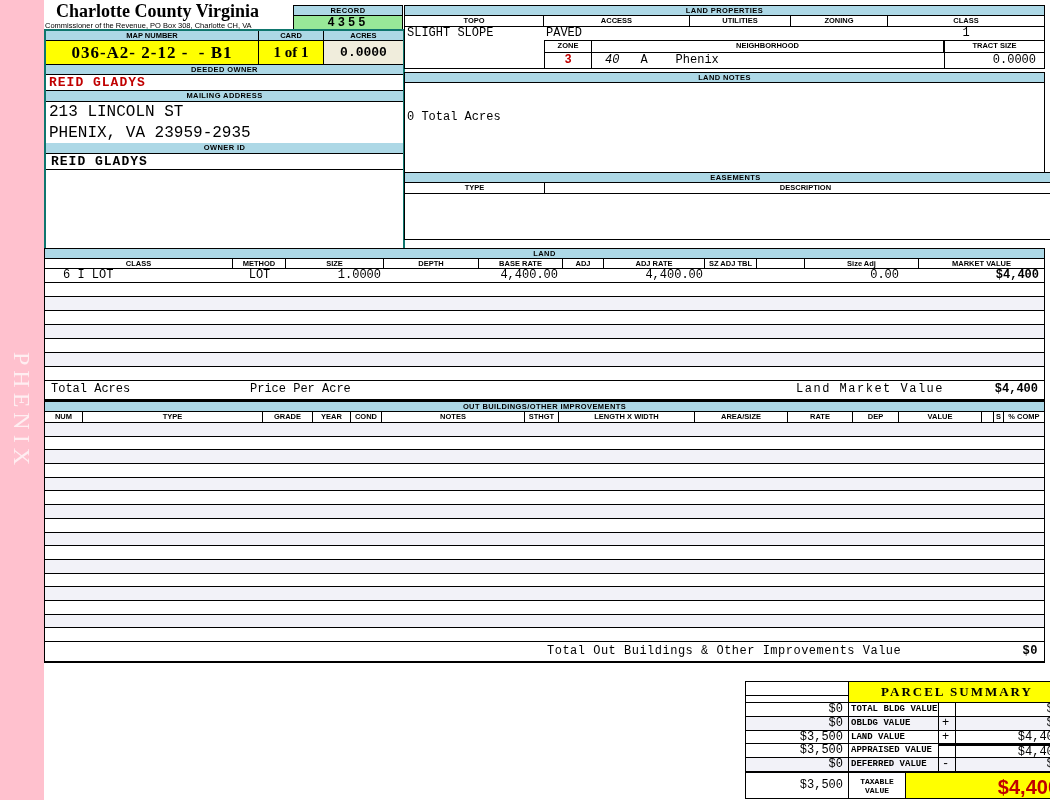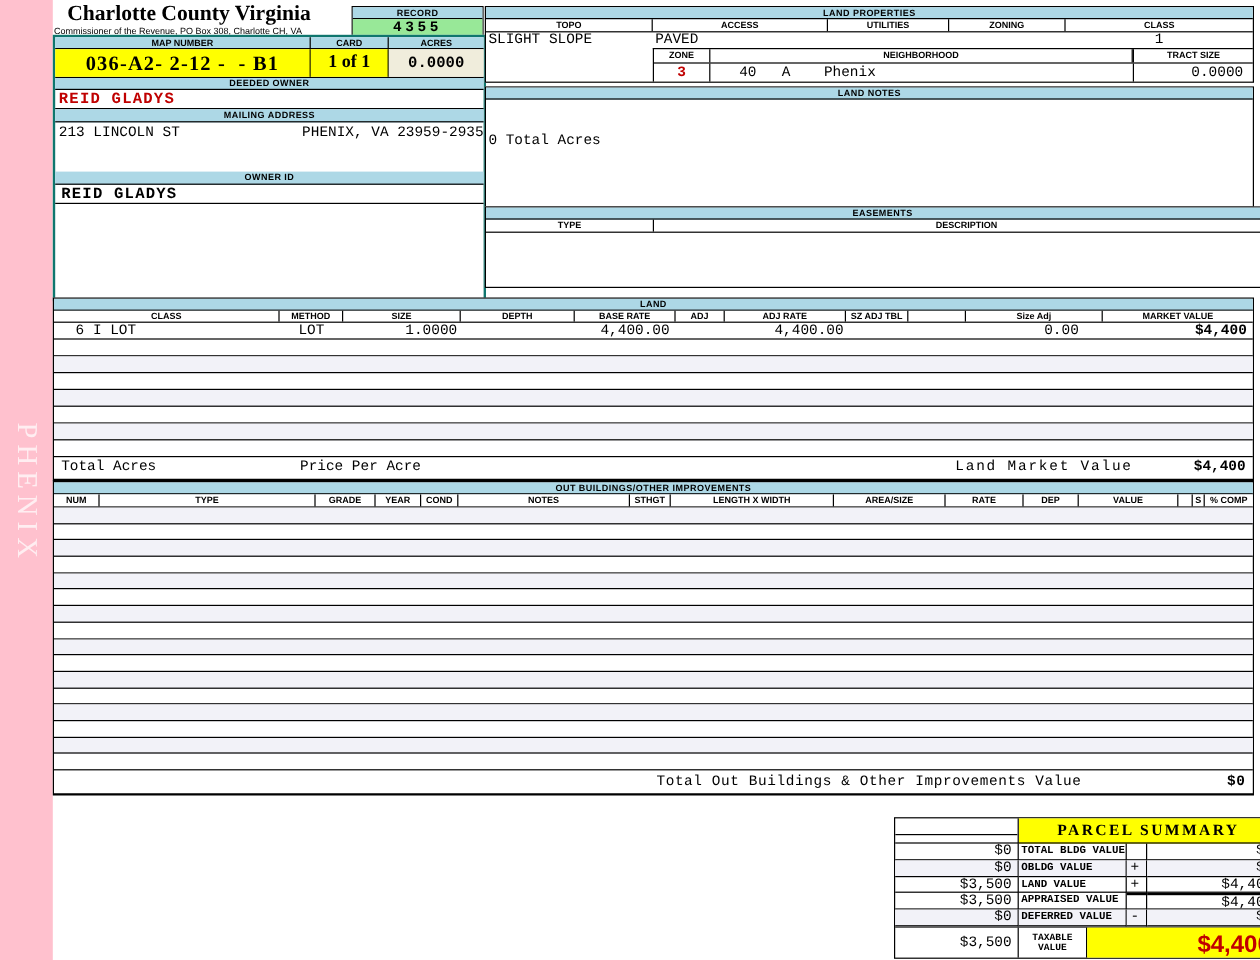--- a/index.html
+++ b/index.html
@@ -36,21 +36,21 @@
   .owner-panel{position:absolute;left:0;top:29px;width:361px;height:222px;border:2px solid #0f766e;background:#fff;}
   .map-hdr{height:10px;background:var(--header-blue);border-bottom:1px solid #000;}
   .map-val{height:24px;border-bottom:1px solid #000;}
   .map-val .mcell{border-right:1px solid #000;display:flex;align-items:center;justify-content:center;}
   .map-val .mcell:last-child{border-right:none;}
   .map-number{background:var(--highlight-yellow);font:700 17px "Liberation Serif",serif;letter-spacing:1px;white-space:pre;}
   .card-val{background:var(--highlight-yellow);font:700 15px "Liberation Serif",serif;}
   .acres-val{background:var(--cream);font-weight:700;font-size:13px;}
   .deeded-val{height:16px;line-height:15px;border-bottom:1px solid #000;font-weight:700;font-size:13px;
     color:var(--alert-red);letter-spacing:1px;padding-left:3px;}
-  .addr{height:41px;padding:1px 0 1px 3px;font-size:12px;display:flex;flex-direction:row;justify-content:space-between;}
+  .addr{height:41px;padding:1px 0 1px 3px;font-size:16px;display:flex;flex-direction:column;justify-content:space-between;}
   .oid-val{height:16px;line-height:15px;border-bottom:1px solid #000;font-weight:700;font-size:13px;letter-spacing:1px;padding-left:5px;}
 
   
   .land-props{position:absolute;left:360px;top:5px;width:641px;border:1px solid #000;background:#fff;}
   .lp-hdr{height:11px;border-bottom:1px solid #000;}
   .lp-val{height:13px;}
   .lp-val .cellv{padding-left:2px;}
   .lp-val .center{text-align:center;padding-left:0;}
   .zone-table{margin-left:139px;border-left:1px solid #000;border-top:1px solid #000;}
   .zone-hdr{height:12px;line-height:11px;border-bottom:1px solid #000;}
@@ -162,21 +162,21 @@
           <div class="cellv center" style="flex: 0 0 156px; text-align: center;">1</div>
         </div>
       <div class="zone-table">
         <div class="row zone-hdr">
           <div class="hcell zone-cell">ZONE</div>
           <div class="hcell nbhd-cell">NEIGHBORHOOD</div>
           <div class="hcell tract-cell" style="text-align:center;padding-right:0">TRACT SIZE</div>
         </div>
         <div class="row zone-val">
           <div class="zone-cell zone-num">3</div>
-          <div class="nbhd-cell"><span style="margin-left: 24px;">40</span><span style="margin-left: 21px;">A</span><span style="margin-left: 28px;">Phenix</span></div>
+          <div class="nbhd-cell"><span style="margin-left: 13px; font-style: italic;">40</span><span style="margin-left: 21px;">A</span><span style="margin-left: 28px;">Phenix</span></div>
           <div class="tract-cell">0.0000</div>
         </div>
       </div>
     </div>
 
     <div class="land-notes">
       <div class="bar">LAND NOTES</div>
       <div class="notes-box">0 Total Acres</div>
     </div>
 

